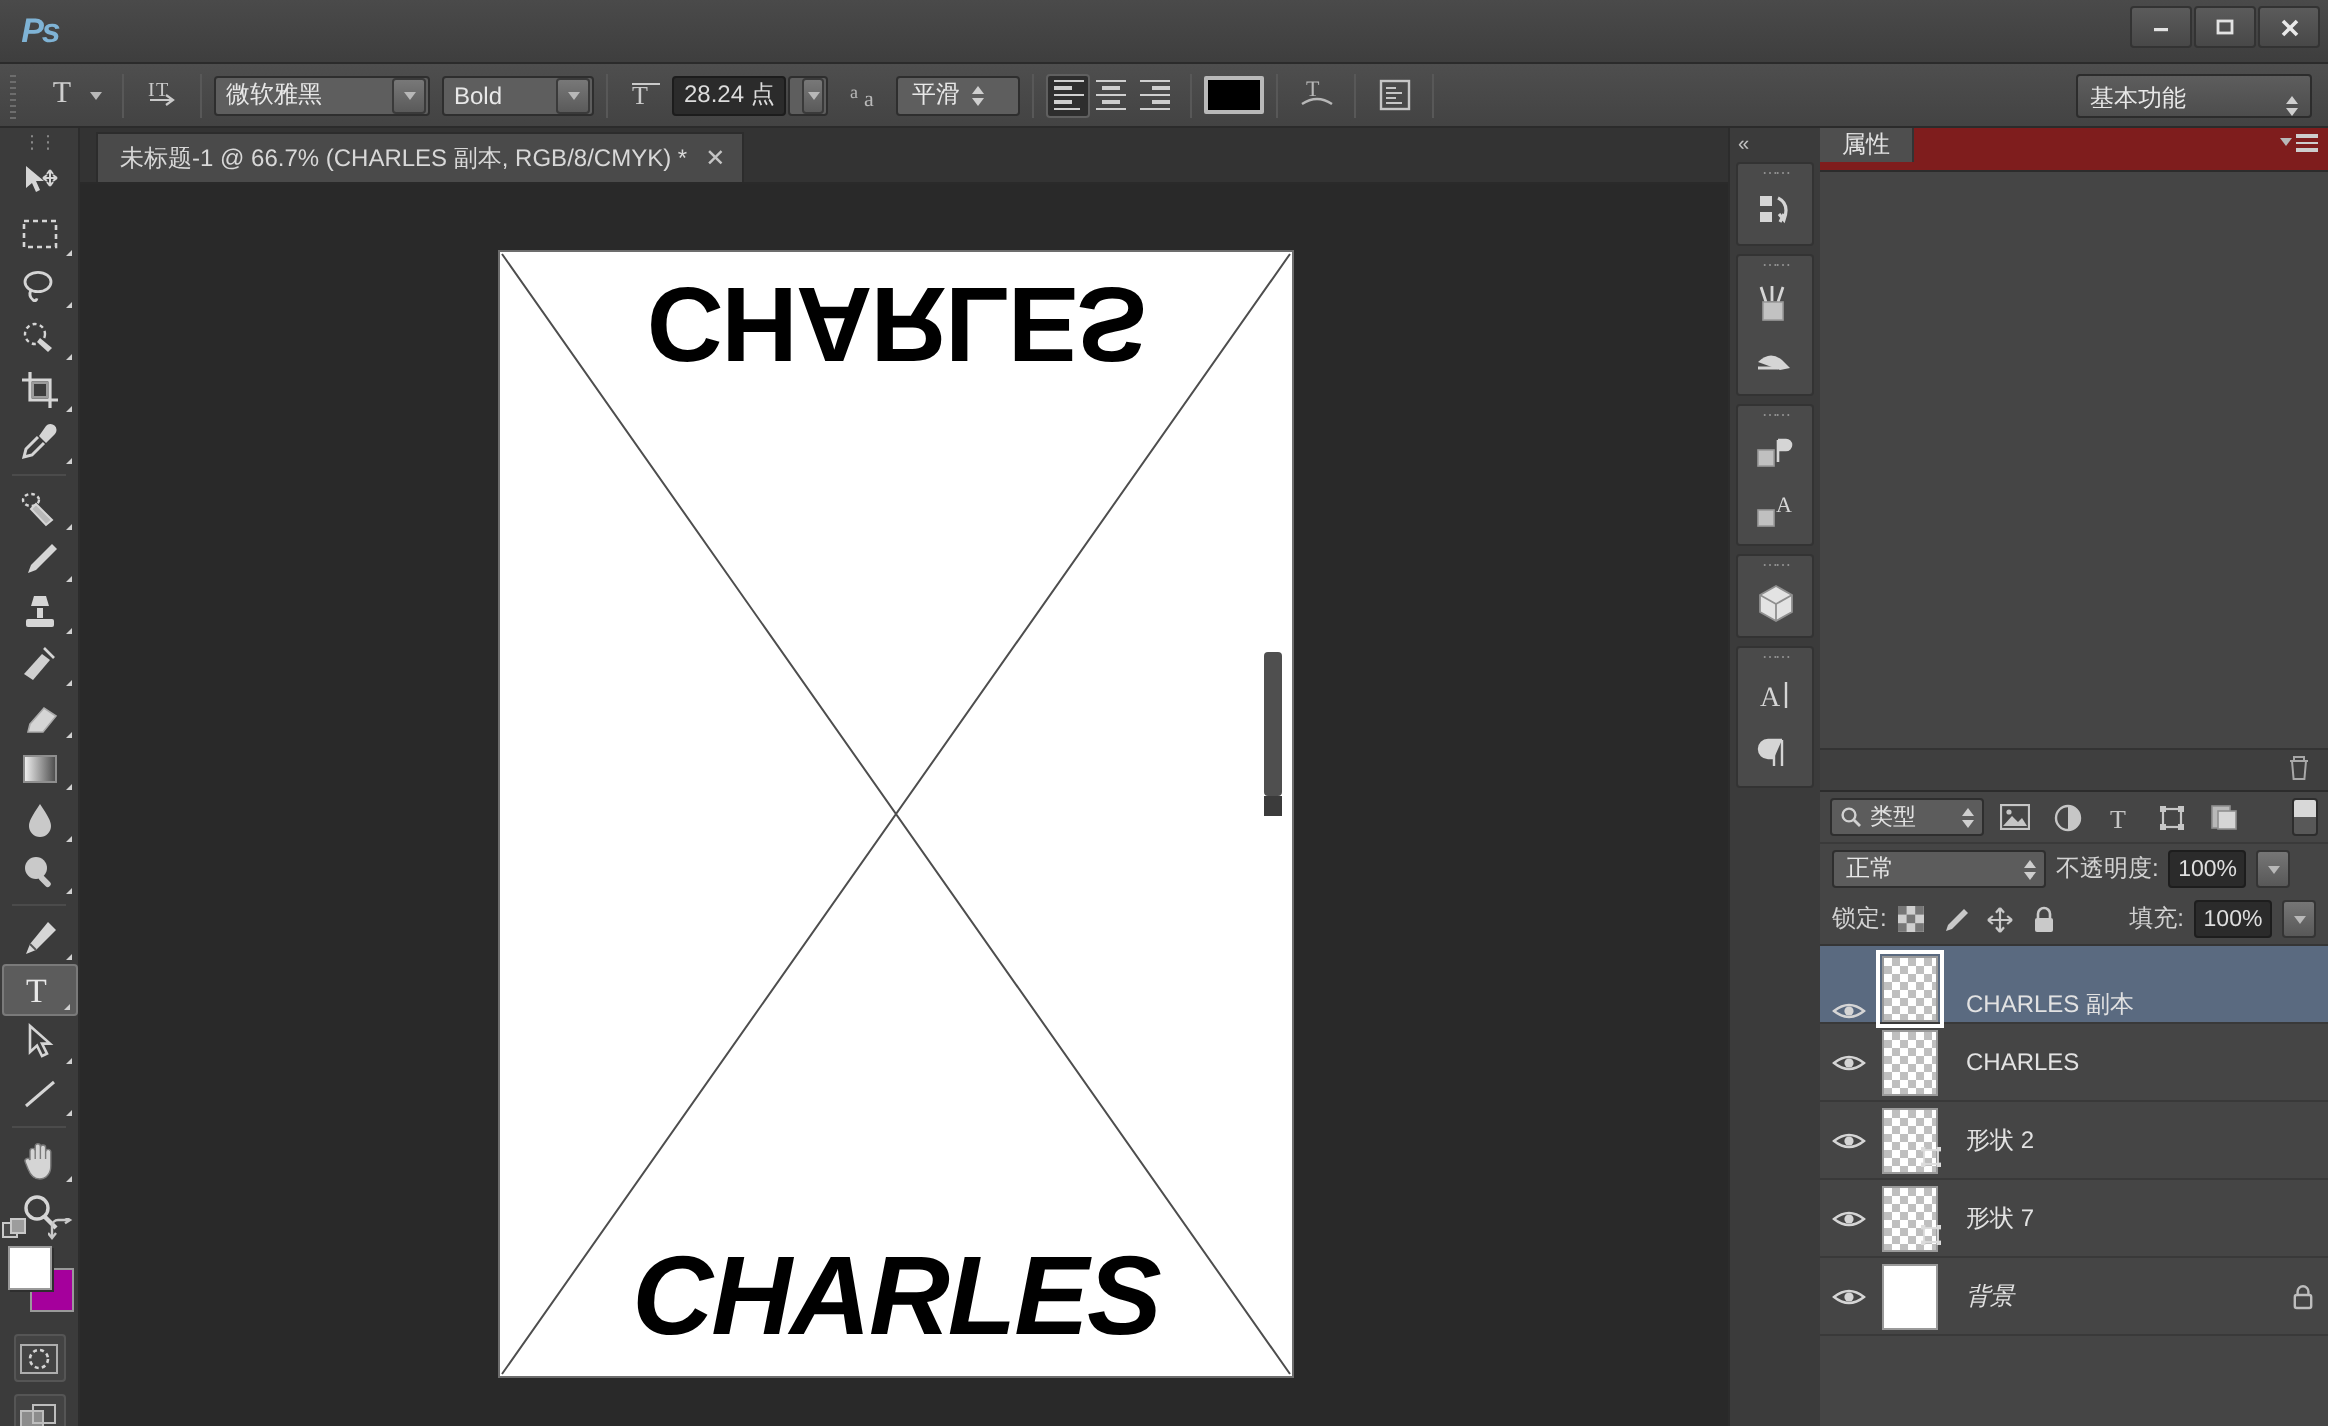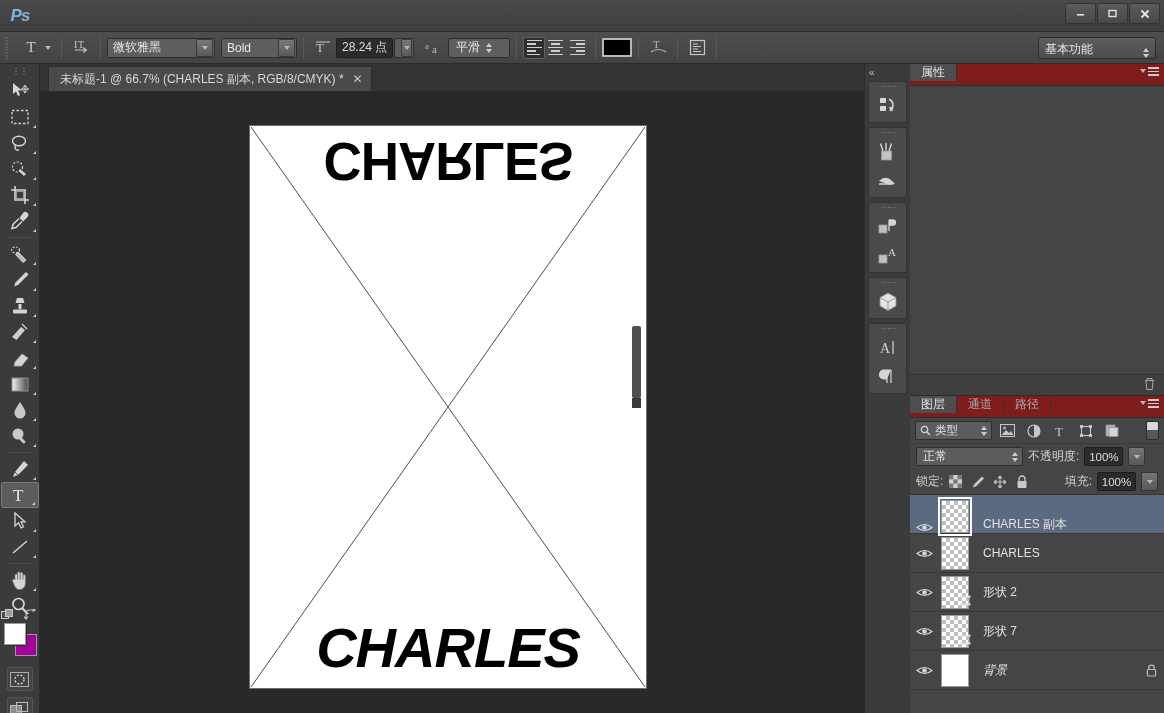--- a/index.html
+++ b/index.html
@@ -781,33 +781,20 @@
     <div class="props-body">
       <div class="props-footer">
         <span>
           <svg width="13" height="14" viewBox="0 0 13 14">
             <path d="M2 3.5 H11 M4 3.5 V1.5 H9 V3.5 M3 3.5 L3.8 12.5 H9.2 L10 3.5" stroke="#a8a8a8" stroke-width="1" fill="none"></path>
           </svg>
         </span>
       </div>
     </div>
 
-    <div class="panel-head">
-      <div class="ptab active">图层</div>
-      <div class="ptab">通道</div>
-      <div class="ptab">路径</div>
-      <div class="pmenu">
-        <i class="tiny-arrow"></i>
-        <span class="hamburger">
-            <span></span>
-            <span></span>
-            <span></span>
-          </span>
-      </div>
-    </div>
 
     <div class="layers-panel">
 
       <div class="filter-row">
         <div class="filter-combo">
           <svg width="11" height="11" viewBox="0 0 11 11">
             <circle cx="4.5" cy="4.5" r="3.2" fill="none" stroke="#d2d2d2" stroke-width="1.2"></circle>
             <path d="M7 7 L10 10" stroke="#d2d2d2" stroke-width="1.4"></path>
           </svg>
           <span>类型</span>

